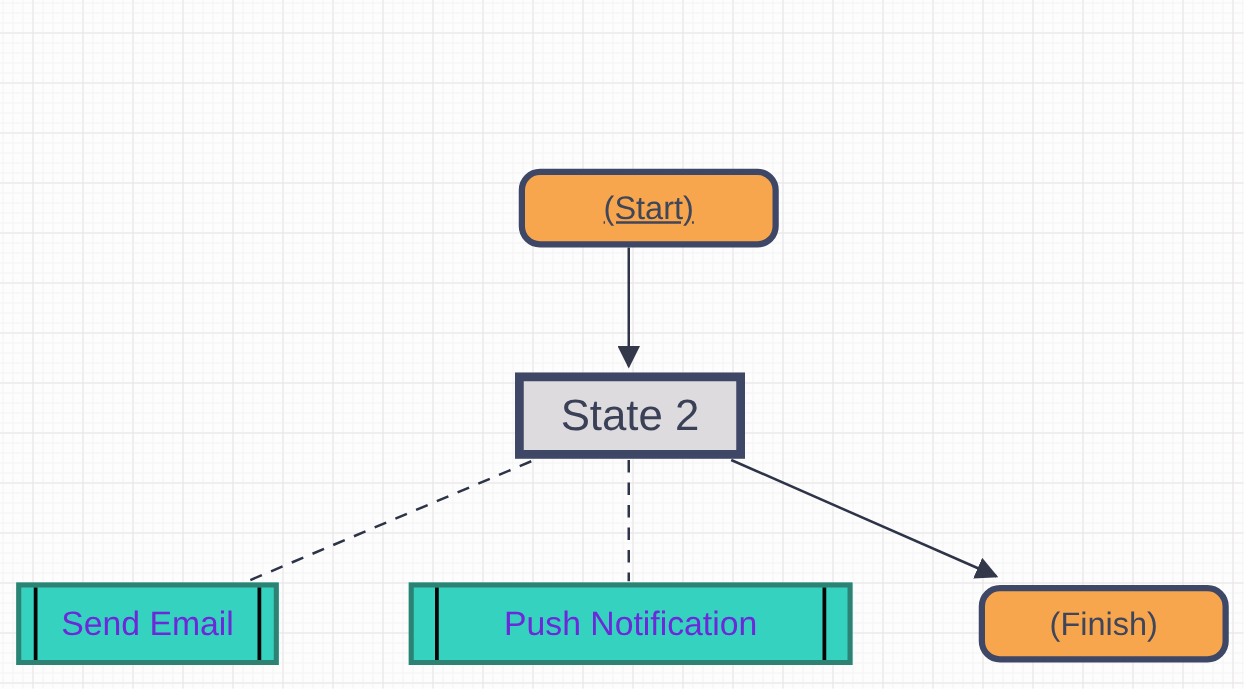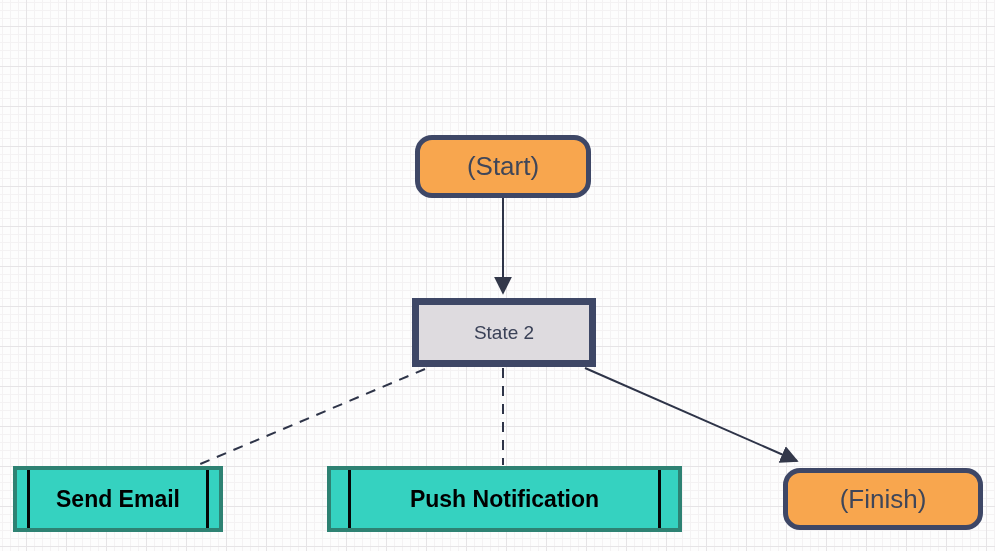--- a/index.html
+++ b/index.html
@@ -29,37 +29,36 @@
     user-select: none;
   }
 
   .terminator {
     background: #f8a64e;
     border: 5px solid #3e4766;
     border-radius: 17px;
     color: #3f4659;
     font-size: 26px;
   }
-  .node-start  { left: 415px; top: 135px; width: 176px; height: 63px; }
+  .node-start  { left: 415px; top: 135px; width: 208px; height: 63px; text-decoration: underline; }
   .node-finish { left: 783px; top: 468px; width: 200px; height: 62px; text-align: center; }
 
   .state {
     left: 412px; top: 298px; width: 184px; height: 69px;
     background: #dedbdf;
     border: 7px solid #3e4766;
     color: #3a4157;
-    font-size: 19px;
+    font-size: 35px;
   }
 
   .subprocess {
     background: #35d2c0;
     border: 4px solid #2e8273;
-    color: #000000;
-    font-size: 23px;
-    font-weight: bold;
+    color: #6d28d9;
+    font-size: 27px;
   }
   .node-send-email { left: 13px;  top: 466px; width: 210px; height: 66px; }
   .node-push      { left: 327px; top: 466px; width: 355px; height: 66px; }
 
   .subprocess .bar {
     position: absolute;
     top: 0; bottom: 0;
     width: 3px;
     background: #060606;
   }

